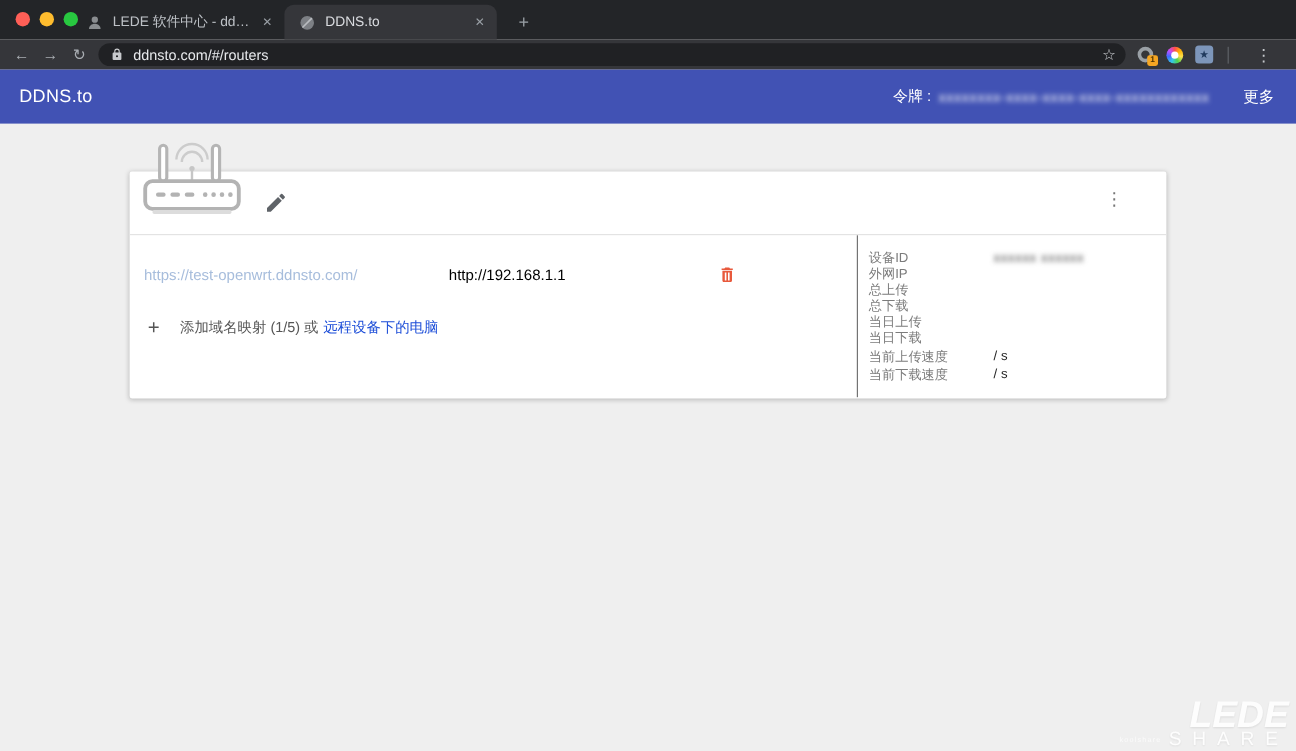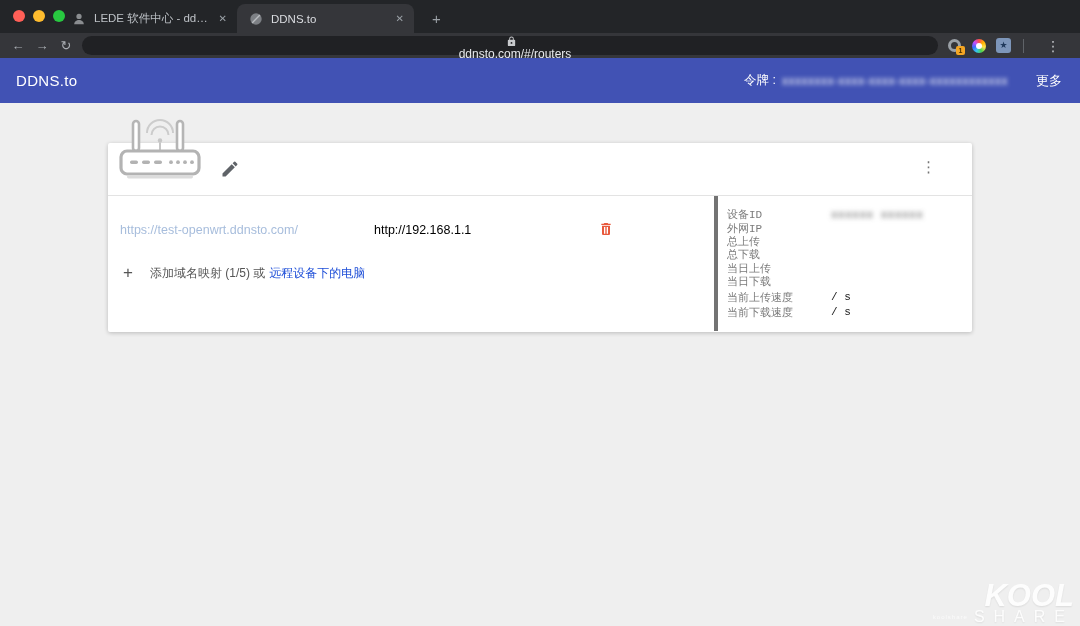--- a/index.html
+++ b/index.html
@@ -23,21 +23,21 @@
   .tab.active { background:#35363a; color:#dadce0; }
   .tab .favicon { width:14px; height:14px; margin-right:8px; flex:0 0 auto; }
   .tab .tab-title { flex:1; white-space:nowrap; overflow:hidden; text-overflow:ellipsis; }
   .tab .tab-close { font-size:10px; color:#9aa0a6; margin-left:8px; cursor:pointer; }
   .newtab { color:#9aa0a6; font-size:15px; margin-left:10px; padding:0 8px; cursor:pointer; line-height:29px; }
 
   .toolbar { position:absolute; top:33px; left:0; width:1080px; height:25px; background:#35363a;
              display:flex; align-items:center; }
   .nav-btn { color:#a9adb2; font-size:13px; width:24px; text-align:center; cursor:pointer; }
   .omnibox { margin-left:4px; width:856px; height:19px; background:#202124; border-radius:10px;
-             display:flex; align-items:center; padding:0 8px 0 10px;flex-direction:column; }
+             display:flex; align-items:center; padding:0 8px 0 10px; }
   .omnibox svg { flex:0 0 auto; }
   .url-text { color:#e8eaed; font-size:12px; margin-left:8px; flex:1; }
   .star { color:#c4c7cb; font-size:13px; cursor:pointer; }
   .exts { display:flex; align-items:center; gap:10px; margin-left:10px; }
   .ext1 { position:relative; width:14px; height:14px; cursor:pointer; }
   .ext1 .ring { width:13px; height:13px; border:3px solid #9aa0a6; border-radius:50%; }
   .ext1 .badge { position:absolute; right:-3px; bottom:-2px; width:9px; height:9px; background:#f5a623;
                  border-radius:2px; color:#4d3200; font-size:7px; line-height:9px; text-align:center; font-weight:bold; }
   .ext2 { width:14px; height:14px; border-radius:50%; cursor:pointer;
           background:conic-gradient(#ff4d4d,#ffb300,#ffe14d,#4dd24d,#35c8e8,#3d6bff,#c24dff,#ff4d4d); position:relative; }
@@ -74,21 +74,21 @@
   .map-head .c1 { width:228px; }
   .map-row { display:flex; align-items:center; margin-top:24px; }
   .map-row .c1 { width:254px; }
   .domain-link { font-size:12.5px; color:#a7bddc; text-decoration:none; }
   .target-text { font-size:12.5px; color:#000000; }
   .trash-btn { margin-left:auto; margin-right:100px; cursor:pointer; width:16px; height:18px; }
   .add-row { display:flex; align-items:center; margin-top:25px; font-size:12px; color:#555; }
   .plus-glyph { font-size:17px; color:#555; width:16px; text-align:center; margin-right:14px; font-weight:400; cursor:pointer; }
   .remote-link { color:#1d4ed8; margin-left:4px; text-decoration:none; cursor:pointer; }
 
-  .info-section { flex:1; border-left:4px solid #737373; padding:12px 0 0 9px;font-family:Liberation Mono, monospace; }
+  .info-section { flex:1; border-left:1px solid #737373; padding:12px 0 0 9px; }
   .info-row { display:flex; align-items:center; height:13.4px; font-size:11px; }
   .info-label { width:104px; color:#7b7b7b; }
   .info-value { color:#1e1e1e; }
   .info-value.masked { filter:blur(2.4px); color:#4a4a4a; letter-spacing:.5px; }
   .info-row.speed { margin-top:2px; }
 
   
   .watermark { position:absolute; right:6px; bottom:0; text-align:right; color:#ffffff; user-select:none; }
   .wm-top { display:flex; align-items:flex-end; justify-content:flex-end; }
   .wm-kool { font-size:31px; font-weight:bold; font-style:italic; letter-spacing:0; opacity:.9;
@@ -241,21 +241,21 @@
         <div class="info-row speed">
           <span class="info-label">当前下载速度</span>
           <span class="info-value">/ s</span>
         </div>
       </div>
     </div>
   </div>
 
   <div class="watermark">
     <div class="wm-top">
-      <span class="wm-kool">KOOL</span>
+      <span class="wm-kool">LEDE</span>
     </div>
     <div class="wm-bottom">
       <span class="wm-small">koolshare</span>
       <span class="wm-share">SHARE</span>
     </div>
   </div>
 
 </div>
 
 </body></html>

